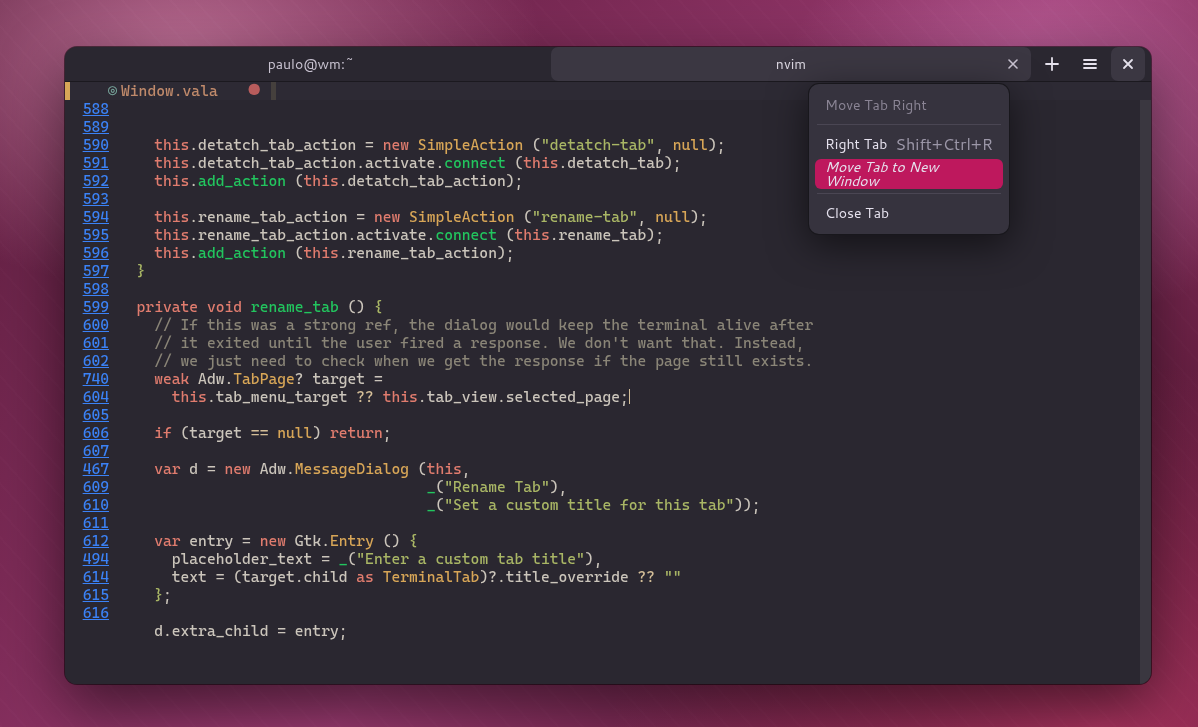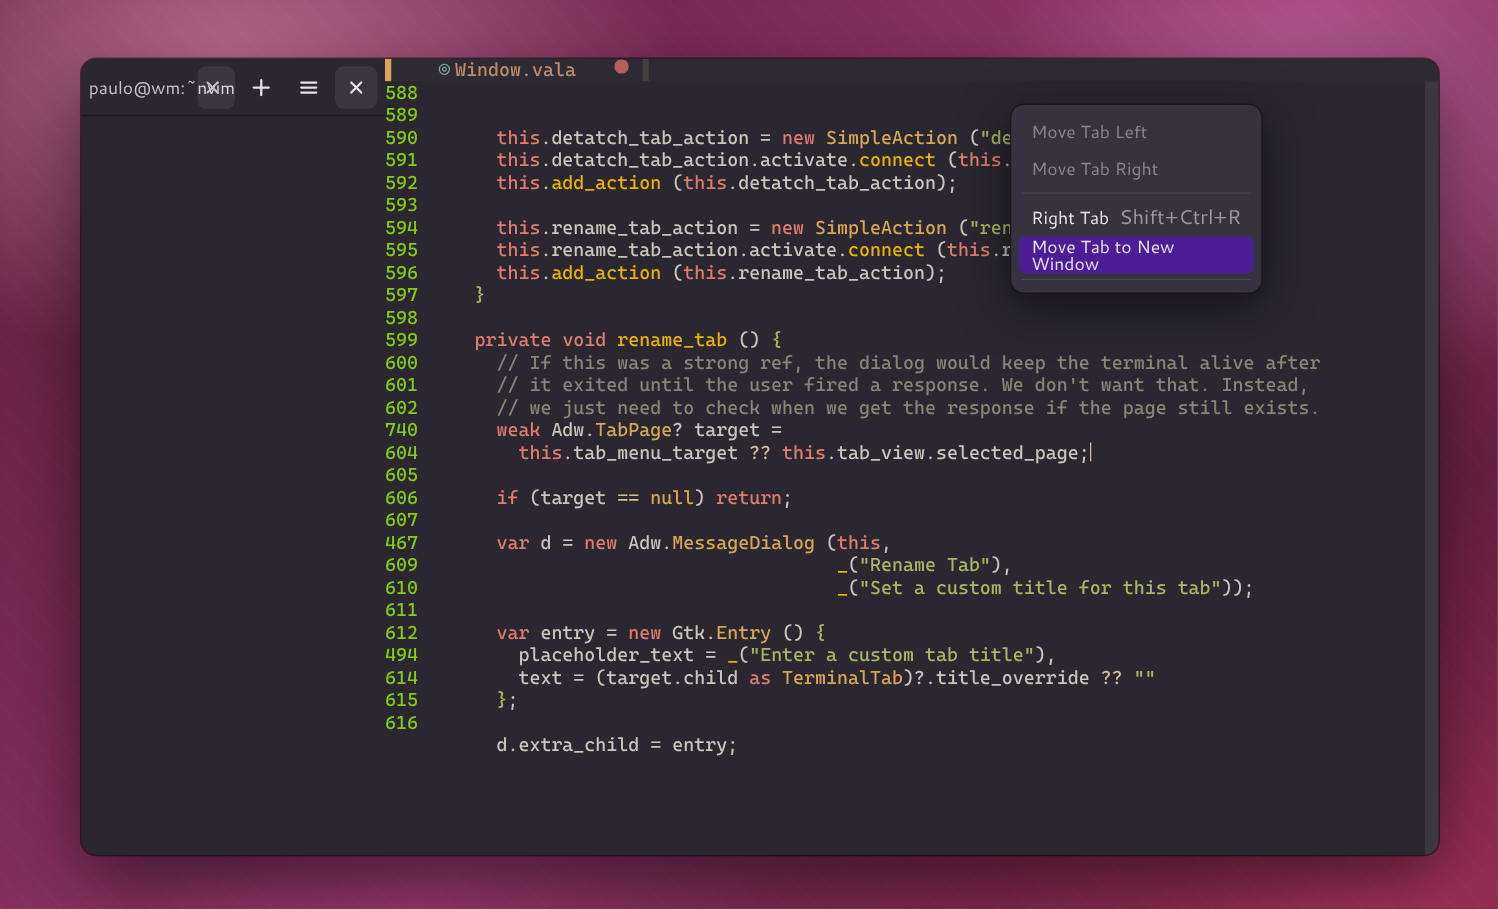--- a/index.html
+++ b/index.html
@@ -28,20 +28,21 @@
   }
 
   .window {
     position: absolute;
     left: 65px; top: 47px;
     width: 1086px; height: 637px;
     background: #2a2730;
     border-radius: 12px;
     box-shadow: 0 22px 60px rgba(0,0,0,.55), 0 0 0 1px rgba(0,0,0,.5);
     display: flex;
+    flex-direction: column;
     overflow: hidden;
   }
 
   
   .headerbar {
     height: 46px;
     display: flex;
     align-items: center;
     padding: 0 6px;
     gap: 4px;
@@ -112,41 +113,42 @@
   .tabline .bar2 { width:5px; height:18px; background:#45403d; margin-left:10px;}
 
   .editor {
     flex:1;
     display:flex;
     overflow:hidden;
   }
   .gutter {
     width:48px;
     padding-right:4px;
-    text-align:left;
-    color:#84cc16;
+    text-align:right;
+    color:#3b82f6;
     background:#2a2730;
+    text-decoration:underline;
   }
   .code {
     flex:1;
     white-space:pre;
     color:#cbc5bb;
     position:relative;
   }
   .code-inner { padding-left:6px; }
   .code .scroll-track {
     position:absolute;
     right:0; top:0;
     width:11px; height:100%;
     background:#3a3740;
   }
 
   
   .kw  { color:#e07c6e; }         
-  .fn  { color:#eab308; }         
+  .fn  { color:#22c55e; }         
   .ty  { color:#d8a657; }         
   .str { color:#a9b665; }         
   .cm  { color:#8a8577; }         
   .nl  { color:#d8a657; }         
   .op  { color:#d4be98; }         
   .br  { color:#a9b665; }
 
   
   .menu {
     position:absolute;
@@ -162,21 +164,21 @@
   }
   .menu-item {
     height:30px;
     display:flex;
     align-items:center;
     padding:0 10px;
     border-radius:6px;
     justify-content:space-between;
   }
   .menu-item.disabled { color:#8a8494; }
-  .menu-item.hover { background:#4c1d95; }
+  .menu-item.hover { background:#be185d;font-style:italic; }
   .menu-sep { height:1px; background:#4a4653; margin:4px 2px; }
   .menu .accel { color:#9c97a8; font-size:16px; }
 
   .cursor {
     display:inline-block;
     width:1px; height:15px;
     background:#d4be98;
     vertical-align:-2px;
   }
 </style>
@@ -264,29 +266,29 @@
       <div class="code">
         <div class="code-inner" id="code"><div>    <span class="kw">this</span>.detatch_tab_action = <span class="kw">new</span> <span class="ty">SimpleAction</span> (<span class="str">"detatch-tab"</span>, <span class="nl">null</span>);</div><div>    <span class="kw">this</span>.detatch_tab_action.activate.<span class="fn">connect</span> (<span class="kw">this</span>.detatch_tab);</div><div>    <span class="kw">this</span>.<span class="fn">add_action</span> (<span class="kw">this</span>.detatch_tab_action);</div><div>&nbsp;</div><div>    <span class="kw">this</span>.rename_tab_action = <span class="kw">new</span> <span class="ty">SimpleAction</span> (<span class="str">"rename-tab"</span>, <span class="nl">null</span>);</div><div>    <span class="kw">this</span>.rename_tab_action.activate.<span class="fn">connect</span> (<span class="kw">this</span>.rename_tab);</div><div>    <span class="kw">this</span>.<span class="fn">add_action</span> (<span class="kw">this</span>.rename_tab_action);</div><div>  <span class="br">}</span></div><div>&nbsp;</div><div>  <span class="kw">private</span> <span class="kw">void</span> <span class="fn">rename_tab</span> () <span class="br">{</span></div><div>    <span class="cm">// If this was a strong ref, the dialog would keep the terminal alive after</span></div><div>    <span class="cm">// it exited until the user fired a response. We don't want that. Instead,</span></div><div>    <span class="cm">// we just need to check when we get the response if the page still exists.</span></div><div>    <span class="kw">weak</span> Adw.<span class="ty">TabPage</span>? target =</div><div>      <span class="kw">this</span>.tab_menu_target <span class="op">??</span> <span class="kw">this</span>.tab_view.selected_page;<span class="cursor"></span></div><div>&nbsp;</div><div>    <span class="kw">if</span> (target <span class="op">==</span> <span class="nl">null</span>) <span class="kw">return</span>;</div><div>&nbsp;</div><div>    <span class="kw">var</span> d = <span class="kw">new</span> Adw.<span class="ty">MessageDialog</span> (<span class="kw">this</span>,</div><div>                                   <span class="fn">_</span>(<span class="str">"Rename Tab"</span>),</div><div>                                   <span class="fn">_</span>(<span class="str">"Set a custom title for this tab"</span>));</div><div>&nbsp;</div><div>    <span class="kw">var</span> entry = <span class="kw">new</span> Gtk.<span class="ty">Entry</span> () <span class="br">{</span></div><div>      placeholder_text = <span class="fn">_</span>(<span class="str">"Enter a custom tab title"</span>),</div><div>      text = (target.child <span class="kw">as</span> <span class="ty">TerminalTab</span>)?.title_override <span class="op">??</span> <span class="str">""</span></div><div>    <span class="br">}</span>;</div><div>&nbsp;</div><div>    d.extra_child = entry;</div><div>&nbsp;</div></div>
         <div class="scroll-track"></div>
       </div>
     </div>
 
   </div>
 
   <div class="menu" id="menu">
       <div class="menu-item disabled">
-        <span>Move Tab Left</span>
-      </div>
-      <div class="menu-item disabled">
         <span>Move Tab Right</span>
       </div>
       <div class="menu-sep"></div>
       <div class="menu-item">
         <span>Right Tab</span>
         <span class="accel">Shift+Ctrl+R</span>
       </div>
       <div class="menu-item hover">
         <span>Move Tab to New Window</span>
       </div>
       <div class="menu-sep"></div>
+      <div class="menu-item">
+        <span>Close Tab</span>
+      </div>
     </div>
 
 </div>
 
 </body></html>

